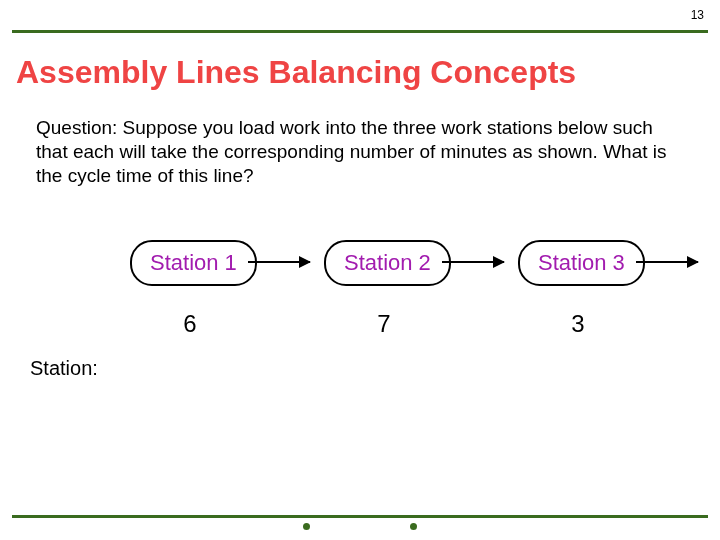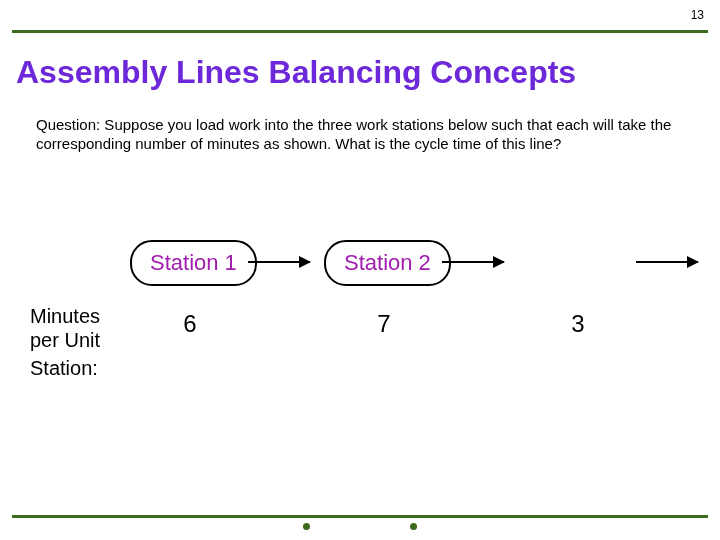--- a/index.html
+++ b/index.html
@@ -25,28 +25,28 @@
     right: 16px;
     font-size: 12px;
     color: #000;
   }
   .title {
     position: absolute;
     top: 54px;
     left: 16px;
     font-size: 32px;
     font-weight: bold;
-    color: #6d28d9;
+    color: #ef4444;
   }
   .question {
     position: absolute;
     top: 116px;
     left: 36px;
     right: 40px;
-    font-size: 15px;
+    font-size: 19px;
     color: #000;
     line-height: 1.25;
   }
   .diagram {
     position: absolute;
     top: 240px;
     left: 0;
     right: 0;
     height: 150px;
   }
@@ -133,26 +133,26 @@
 <div class="top-rule"></div>
 
 <h1 class="title">Assembly Lines Balancing Concepts</h1>
 
 <p class="question">Question: Suppose you load work into the three work stations below such that each will take the corresponding number of minutes as shown.  What is the cycle time of this line?</p>
 
 <div class="diagram">
 
   <div class="station-box s1">Station 1</div>
   <div class="station-box s2">Station 2</div>
+  <div class="station-box s3">Station 3</div>
 
   <div class="arrow a1"></div>
   <div class="arrow a2"></div>
   <div class="arrow a3"></div>
 
-  <div class="row-label minutes-label">Minutes per Unit</div>
 
   <div class="value v1">6</div>
   <div class="value v2">7</div>
   <div class="value v3">3</div>
 
   <div class="row-label answer-label">Station:</div>
 </div>
 
 <div class="bottom-rule"></div>
 <div class="dots">

